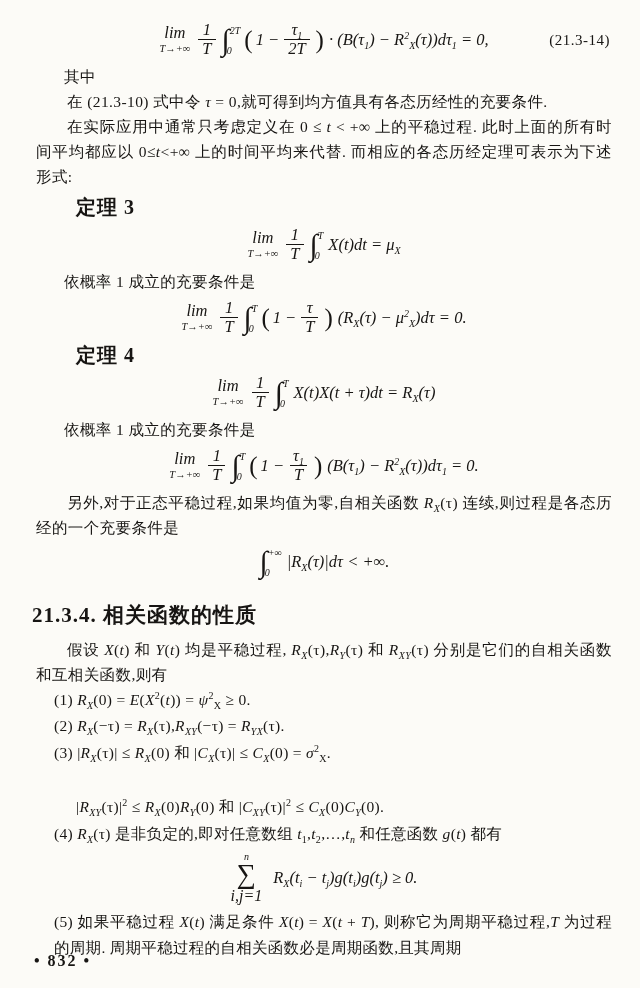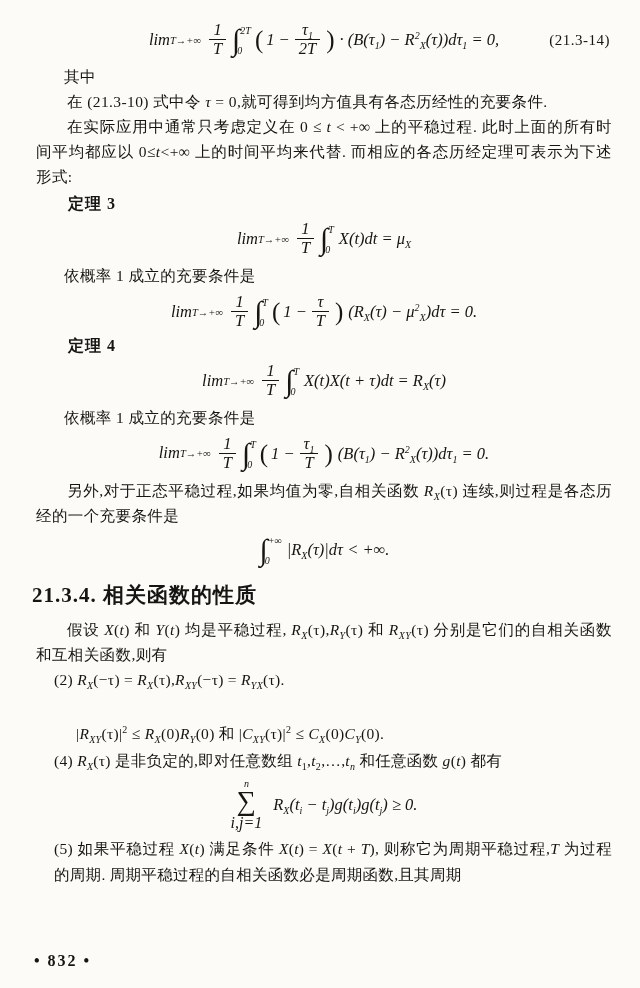--- a/index.html
+++ b/index.html
@@ -11,36 +11,36 @@
   }
   .content { padding:16px 28px 0 36px; }
 
   
   .para {
     font-size:15.5px; line-height:25px; letter-spacing:0.4px;
     text-align:justify; font-weight:500;
   }
   .indent { text-indent:2em; }
   .flush { text-indent:0;margin-left:28px; }
-  .theorem-label { font-weight:bold; font-size:16px; margin:5px 0 1px 2em; letter-spacing:1px; }
-  .section-heading { font-size:21px; font-weight:bold; letter-spacing:1px; margin:14px 0 8px -4px; }
+  .theorem-label { font-weight:bold; font-size:20px; margin:5px 0 1px 2em; letter-spacing:1px; }
+  .section-heading { font-size:21px; font-weight:bold; letter-spacing:1px; margin:22px 0 8px -4px; }
   .items .item { font-size:15.5px; line-height:26.5px; letter-spacing:0.3px; padding-left:18px; text-align:justify; }
   .items .item-cont { padding-left:40px;margin-top:28px; }
   .page-number { position:absolute; left:34px; bottom:18px; font-size:16px; font-weight:bold; letter-spacing:2px; }
 
   sub, sup { font-size:10px; line-height:0; }
   i, .mi { font-style:italic; }
 
   
   .equation {
     position:relative; display:flex; justify-content:center; align-items:center;
     gap:2px; font-style:italic; font-size:16.5px; margin:5px 0; line-height:1.2;
   }
   .equation .tail { margin-left:2px; }
-  .mlim { display:inline-flex; flex-direction:row; align-items:center; line-height:1; margin-right:3px; }
+  .mlim { display:inline-flex; flex-direction:column; align-items:center; line-height:1; margin-right:3px; }
   .mlim .under { font-size:10.5px; margin-top:2px; letter-spacing:0; }
   .mfrac { display:inline-flex; flex-direction:column; align-items:center; line-height:1.12; margin:0 3px; }
   .mfrac .num { padding:0 4px; }
   .mfrac .den { padding:0 4px; border-top:1.4px solid #171513; }
   .mint { display:inline-flex; align-items:center; margin:0 1px; }
   .mint .isign { font-size:30px; font-style:normal; line-height:1; }
   .mint .ilim { display:inline-flex; flex-direction:column; justify-content:space-between; height:34px; font-size:10px; font-style:italic; margin-left:0; padding-top:2px; }
   .mint .isub { margin-left:-3px; }
   .bigp { font-size:25px; font-style:normal; line-height:1; margin:0 1px; font-weight:400; }
   .msum { display:inline-flex; flex-direction:column; align-items:center; line-height:1; margin-right:7px; }
@@ -196,21 +196,23 @@
         </span>
       </span>
       <span class="tail">|R<sub>X</sub>(τ)|dτ &lt; +∞.</span>
     </div>
 
     <div class="section-heading">21.3.4. 相关函数的性质</div>
 
     <div class="para indent">假设 <i>X</i>(<i>t</i>) 和 <i>Y</i>(<i>t</i>) 均是平稳过程, <i>R<sub>X</sub></i>(τ),<i>R<sub>Y</sub></i>(τ) 和 <i>R<sub>XY</sub></i>(τ) 分别是它们的自相关函数和互相关函数,则有</div>
 
     <div class="items">
+      <div class="item">(1) <i>R<sub>X</sub></i>(0) = <i>E</i>(<i>X</i><sup>2</sup>(<i>t</i>)) = <i>ψ</i><sup>2</sup><sub>X</sub> ≥ 0.</div>
       <div class="item">(2) <i>R<sub>X</sub></i>(−τ) = <i>R<sub>X</sub></i>(τ),<i>R<sub>XY</sub></i>(−τ) = <i>R<sub>YX</sub></i>(τ).</div>
+      <div class="item">(3) |<i>R<sub>X</sub></i>(τ)| ≤ <i>R<sub>X</sub></i>(0) 和 |<i>C<sub>X</sub></i>(τ)| ≤ <i>C<sub>X</sub></i>(0) = <i>σ</i><sup>2</sup><sub>X</sub>.</div>
       <div class="item item-cont">|<i>R<sub>XY</sub></i>(τ)|<sup>2</sup> ≤ <i>R<sub>X</sub></i>(0)<i>R<sub>Y</sub></i>(0) 和 |<i>C<sub>XY</sub></i>(τ)|<sup>2</sup> ≤ <i>C<sub>X</sub></i>(0)<i>C<sub>Y</sub></i>(0).</div>
       <div class="item">(4) <i>R<sub>X</sub></i>(τ) 是非负定的,即对任意数组 <i>t</i><sub>1</sub>,<i>t</i><sub>2</sub>,…,<i>t<sub>n</sub></i> 和任意函数 <i>g</i>(<i>t</i>) 都有</div>
 
       <div class="equation">
         <span class="msum">
           <span class="stop">n</span>
           <span class="ssign">∑</span>
           <span class="sbot">i,j=1</span>
         </span>
         <span class="tail">R<sub>X</sub>(t<sub>i</sub> − t<sub>j</sub>)g(t<sub>i</sub>)g(t<sub>j</sub>) ≥ 0.</span>

